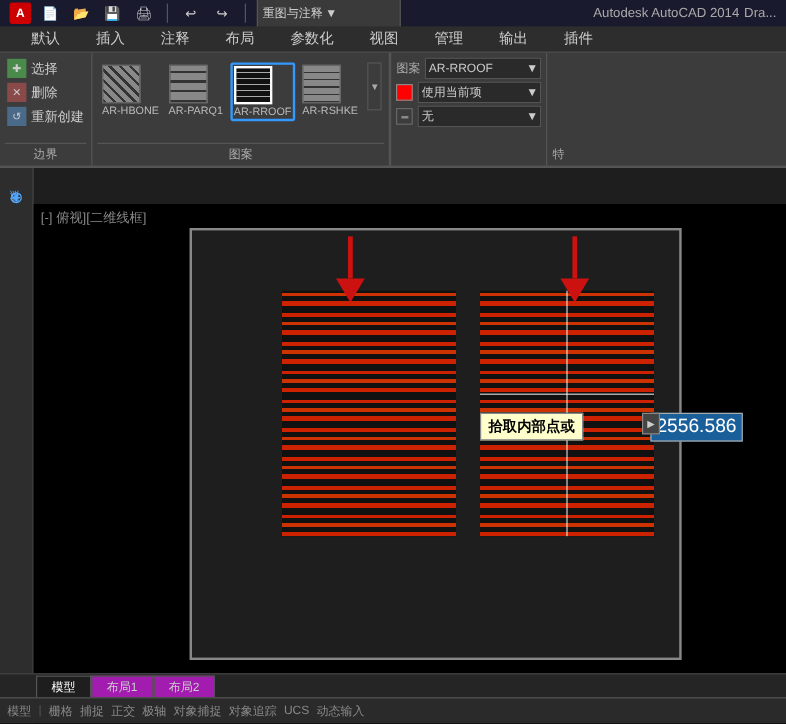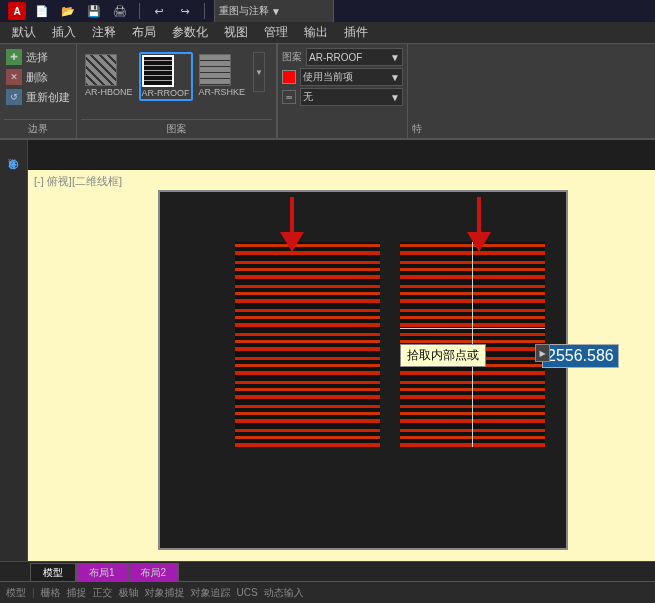--- a/index.html
+++ b/index.html
@@ -90,20 +90,21 @@
       border-bottom: 1px solid #555;
     }
     .menu-item {
       padding: 2px 8px;
       font-size: 12px;
       color: #ccc;
       cursor: pointer;
       height: 22px;
       display: flex;
       align-items: center;
+      margin-left: 14px;
     }
 
     
     .ribbon {
       height: 96px;
       background: #3c3c3c;
       border-bottom: 2px solid #555;
       display: flex;
       flex-direction: column;
     }
@@ -255,21 +256,21 @@
       font-size: 11px;
     }
 
     
     .drawing-area {
       position: absolute;
       top: 30px;
       left: 0;
       right: 0;
       bottom: 0;
-      background: #fef9c3;
+      background: #000000;
     }
 
     
     .drawing-border {
       position: absolute;
       top: 20px;
       left: 130px;
       width: 410px;
       height: 360px;
       border: 2px solid #888;
@@ -473,20 +474,24 @@
       <button class="qt-btn">🖨</button>
       <div class="separator-v"></div>
       <button class="qt-btn">↩</button>
       <button class="qt-btn">↪</button>
       <div class="separator-v"></div>
       <div class="dropdown-selector">
         <span>重图与注释</span>
         <span>▼</span>
       </div>
     </div>
+    <div class="title-bar-right">
+      <span>Autodesk AutoCAD 2014</span>
+      <span>Dra...</span>
+    </div>
   </div>
 
   <div class="menu-bar">
     <div class="menu-item">默认</div>
     <div class="menu-item">插入</div>
     <div class="menu-item">注释</div>
     <div class="menu-item">布局</div>
     <div class="menu-item">参数化</div>
     <div class="menu-item">视图</div>
     <div class="menu-item">管理</div>
@@ -518,20 +523,24 @@
       </div>
 
       <div class="ribbon-panel" style="min-width:200px; flex-direction:column;">
         <div class="ribbon-panel-tools" style="display:flex;flex-direction:row;gap:4px;align-items:flex-start;padding:4px 2px 2px 2px;">
 
           <div class="tool-btn">
             <div class="tool-icon hatch-hbone"></div>
             <div class="tool-label">AR-HBONE</div>
           </div>
 
+          <div class="tool-btn">
+            <div class="tool-icon hatch-parq1"></div>
+            <div class="tool-label">AR-PARQ1</div>
+          </div>
 
           <div class="tool-btn" style="border:2px solid #3399ff;border-radius:2px;padding:1px;">
             <div class="tool-icon hatch-rroof"></div>
             <div class="tool-label">AR-RROOF</div>
           </div>
 
           <div class="tool-btn">
             <div class="tool-icon hatch-rshke"></div>
             <div class="tool-label">AR-RSHKE</div>
           </div>
@@ -604,21 +613,21 @@
         <div class="arrow" style="position:absolute;top:5px;left:120px;align-items:center;">
           <div class="arrow-shaft" style="width:4px;height:35px;background:#cc1111;"></div>
           <div class="arrow-down"></div>
         </div>
 
         <div class="arrow" style="position:absolute;top:5px;left:307px;align-items:center;">
           <div class="arrow-shaft" style="width:4px;height:35px;background:#cc1111;"></div>
           <div class="arrow-down"></div>
         </div>
 
-        <div class="tooltip-box" style="top:152px;left:240px;">
+        <div class="tooltip-box" style="top:152px;left:240px;font-weight:bold;">
           <span>拾取内部点或</span>
         </div>
 
         <div class="input-box" style="top:152px;left:382px;">
           <span>2556.586</span>
         </div>
 
         <div style="position:absolute;top:152px;left:375px;width:15px;height:18px;background:#444;border:1px solid #888;display:flex;align-items:center;justify-content:center;cursor:pointer;">
           <span style="font-size:8px;color:#ccc;">▶</span>
         </div>

